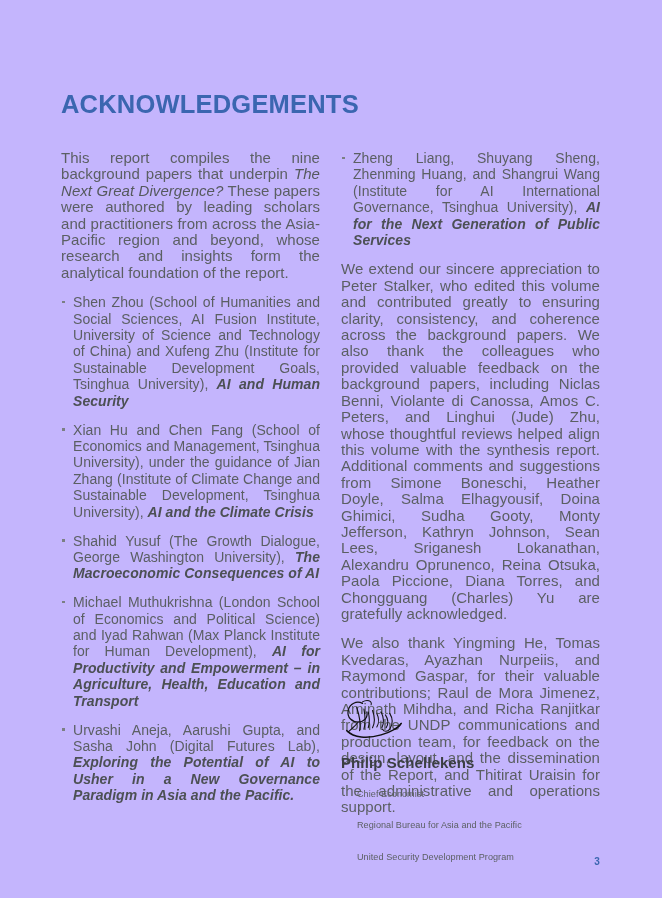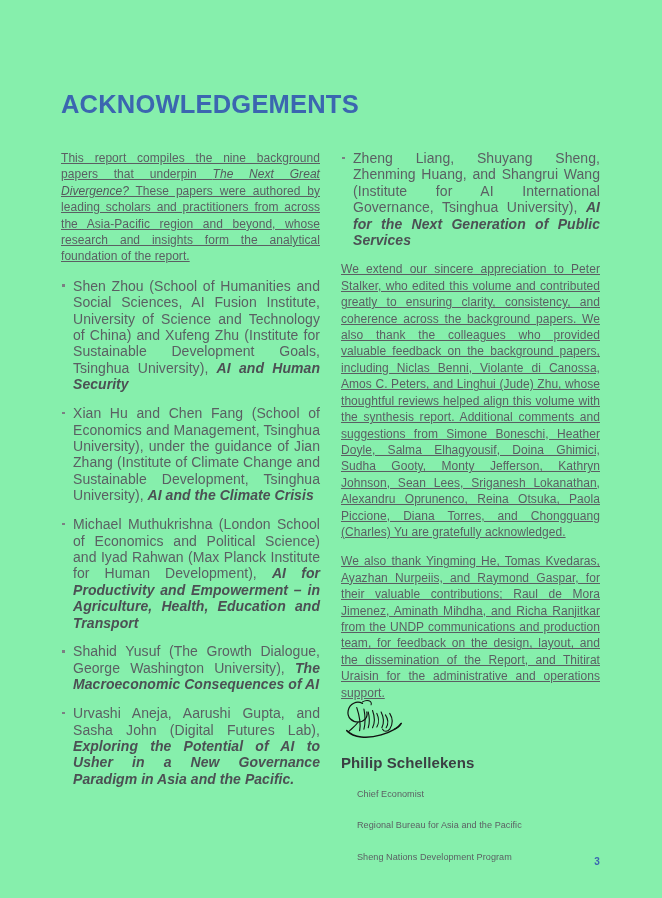--- a/index.html
+++ b/index.html
@@ -11,21 +11,21 @@
     width: 662px;
     height: 898px;
     font-family: "Liberation Sans", sans-serif;
     color: #5b5f63;
     -webkit-font-smoothing: antialiased;
   }
   .page {
     position: relative;
     width: 662px;
     height: 898px;
-    background: #86efac;
+    background: #c4b5fd;
     box-sizing: border-box;
     overflow: hidden;
   }
 
   
   .page-title {
     position: absolute;
     left: 61px;
     top: 92px;
     font-size: 25.5px;
@@ -46,26 +46,25 @@
     gap: 21px;
     align-items: flex-start;
   }
   .col {
     width: 259px;
     flex: 0 0 259px;
   }
 
   p.para {
     margin: 0 0 13px 0;
-    font-size: 12px;
+    font-size: 15px;
     line-height: 16.4px;
     text-align: justify;
     color: #5b5f63;
     letter-spacing: 0.05px;
-    text-decoration: underline;
   }
   p.para:last-child { margin-bottom: 0; }
 
   .bullets {
     margin: 0;
     padding: 0;
     list-style: none;
   }
   .bullets li {
     position: relative;
@@ -157,25 +156,25 @@
         <li>
           <span class="bullet-dot"></span><span>Shen Zhou (School of Humanities and Social Sciences, AI Fusion Institute, University of Science and Technology of China) and Xufeng Zhu (Institute for Sustainable Development Goals, Tsinghua University), </span><span class="ttl">AI and Human Security</span>
         </li>
 
         <li>
           <span class="bullet-dot"></span><span>Xian Hu and Chen Fang (School of Economics and Management, Tsinghua University), under the guidance of Jian Zhang (Institute of Climate Change and Sustainable Development, Tsinghua University), </span><span class="ttl">AI and the Climate Crisis</span>
         </li>
 
 
         <li>
+          <span class="bullet-dot"></span><span>Shahid Yusuf (The Growth Dialogue, George Washington University), </span><span class="ttl">The Macroeconomic Consequences of AI</span>
+        </li>
+
+        <li>
           <span class="bullet-dot"></span><span>Michael Muthukrishna (London School of Economics and Political Science) and Iyad Rahwan (Max Planck Institute for Human Development), </span><span class="ttl">AI for Productivity and Empowerment – in Agriculture, Health, Education and Transport</span>
-        </li>
-
-        <li>
-          <span class="bullet-dot"></span><span>Shahid Yusuf (The Growth Dialogue, George Washington University), </span><span class="ttl">The Macroeconomic Consequences of AI</span>
         </li>
 
 
         <li>
           <span class="bullet-dot"></span><span>Urvashi Aneja, Aarushi Gupta, and Sasha John (Digital Futures Lab), </span><span class="ttl">Exploring the Potential of AI to Usher in a New Governance Paradigm in Asia and the Pacific.</span>
         </li>
 
       </ul>
     </div>
 
@@ -213,18 +212,18 @@
         <path d="M68 22 C73 30, 72 38, 68 44 C65 48, 60 48, 58 44" stroke-width="1.5"></path>
         <path d="M30 6 C36 2, 44 4, 42 10" stroke-width="1.4"></path>
         <path d="M8 46 C18 56, 36 58, 56 52 C70 48, 80 42, 84 36" stroke-width="2.1"></path>
         <path d="M84 36 C82 40, 78 43, 74 44" stroke-width="1.5"></path>
       </g>
     </svg>
 
     <p class="sig-name">Philip Schellekens</p>
     <p class="sig-line">Chief Economist</p>
     <p class="sig-line">Regional Bureau for Asia and the Pacific</p>
-    <p class="sig-line">Sheng Nations Development Program</p>
+    <p class="sig-line">United Security Development Program</p>
   </div>
 
   <div class="page-number">3</div>
 
 </div>
 
 </body></html>

